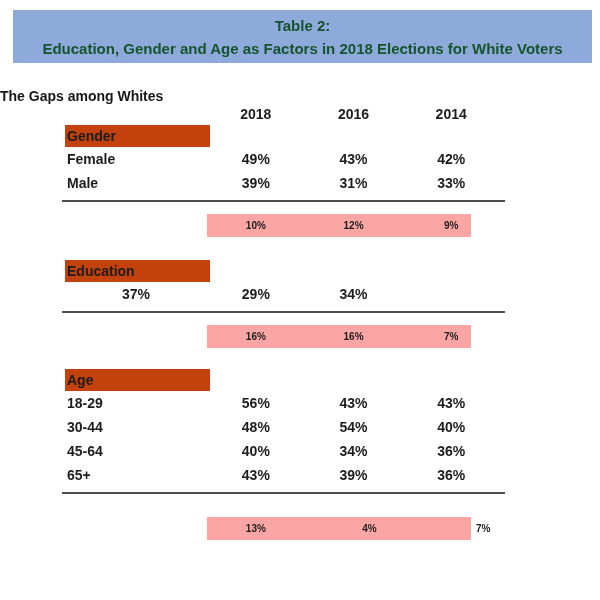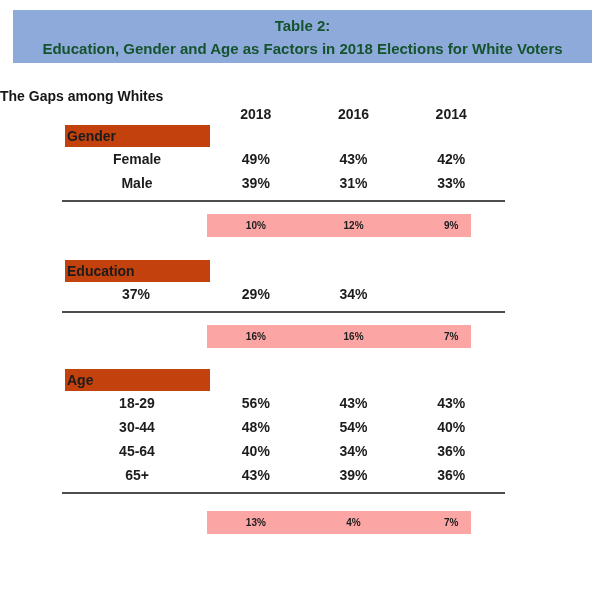--- a/index.html
+++ b/index.html
@@ -67,42 +67,42 @@
     padding-left: 2px;
     box-sizing: border-box;
   }
   .section-label.mt-ed { margin-top: 23px; }
   .section-label.mt-age { margin-top: 21px; }
   .data-row {
     height: 24px;
     font-weight: 700;
     font-size: 14px;
   }
-  .data-row .cell-label { text-align: center; padding-left: 2px; }
+  .data-row .cell-label { text-align: left; padding-left: 2px; }
   .data-row .cell-val { text-align: center; }
   .sep-line {
     margin-top: 5px;
     margin-left: -3px;
     width: 443px;
     border-top: 2px solid #4d4d4d;
     height: 0;
   }
   .gap-row {
     margin-top: 12px;
     margin-left: 142px;
     width: 264px;
     height: 23px;
     background: #fca5a5;
     display: grid;
     grid-template-columns: 97.7px 97.7px 97.6px;
     align-items: center;
     font-weight: 700;
     font-size: 10px;
   }
-  .gap-row.last { margin-top: 17px; }
+  .gap-row.last { margin-top: 23px; gap: 16px; }
   .gap-row .cell-val { text-align: center; }
 </style>
 </head>
 <body>
 
 <div class="page">
 
   <div class="title-band">
     <div class="t1">Table 2:</div>
     <div class="t2">Education, Gender and Age as Factors in 2018 Elections for White Voters</div>

